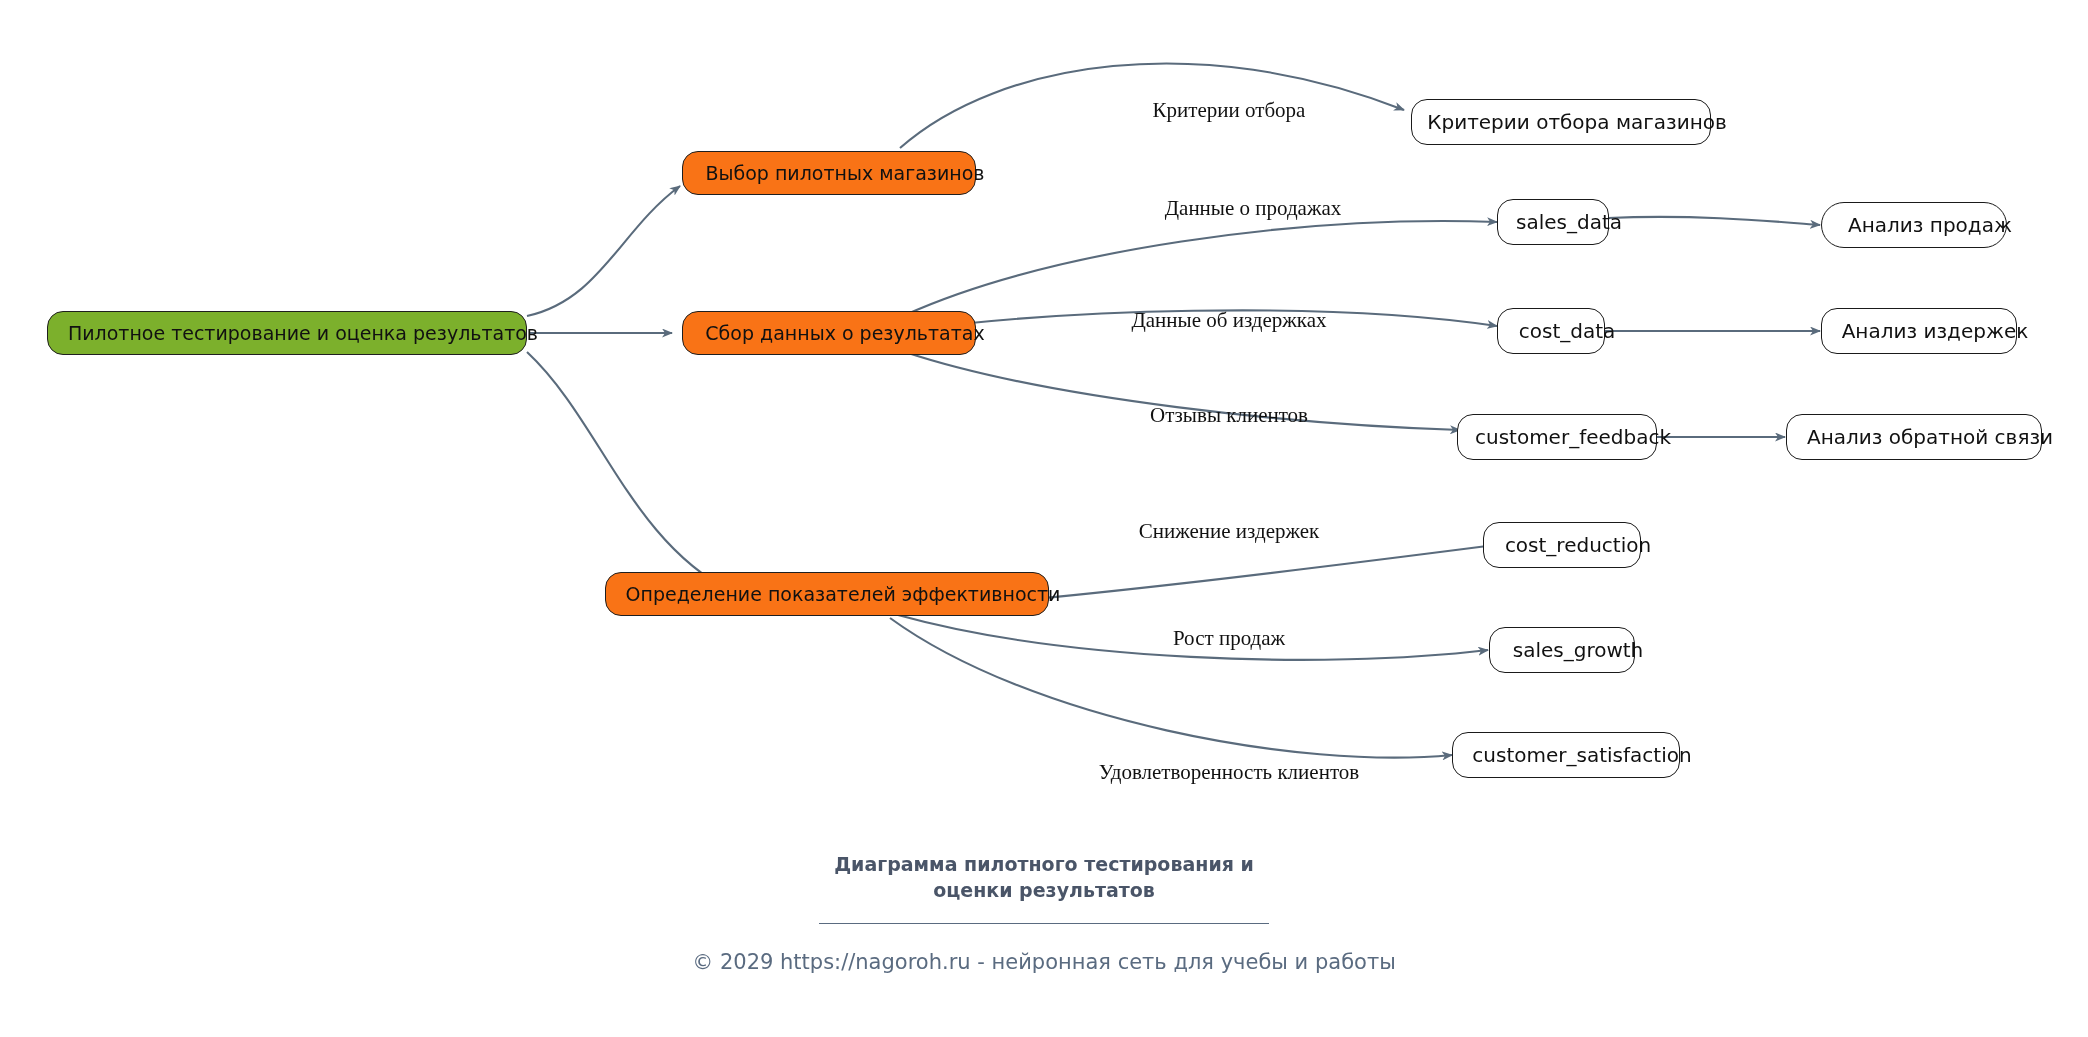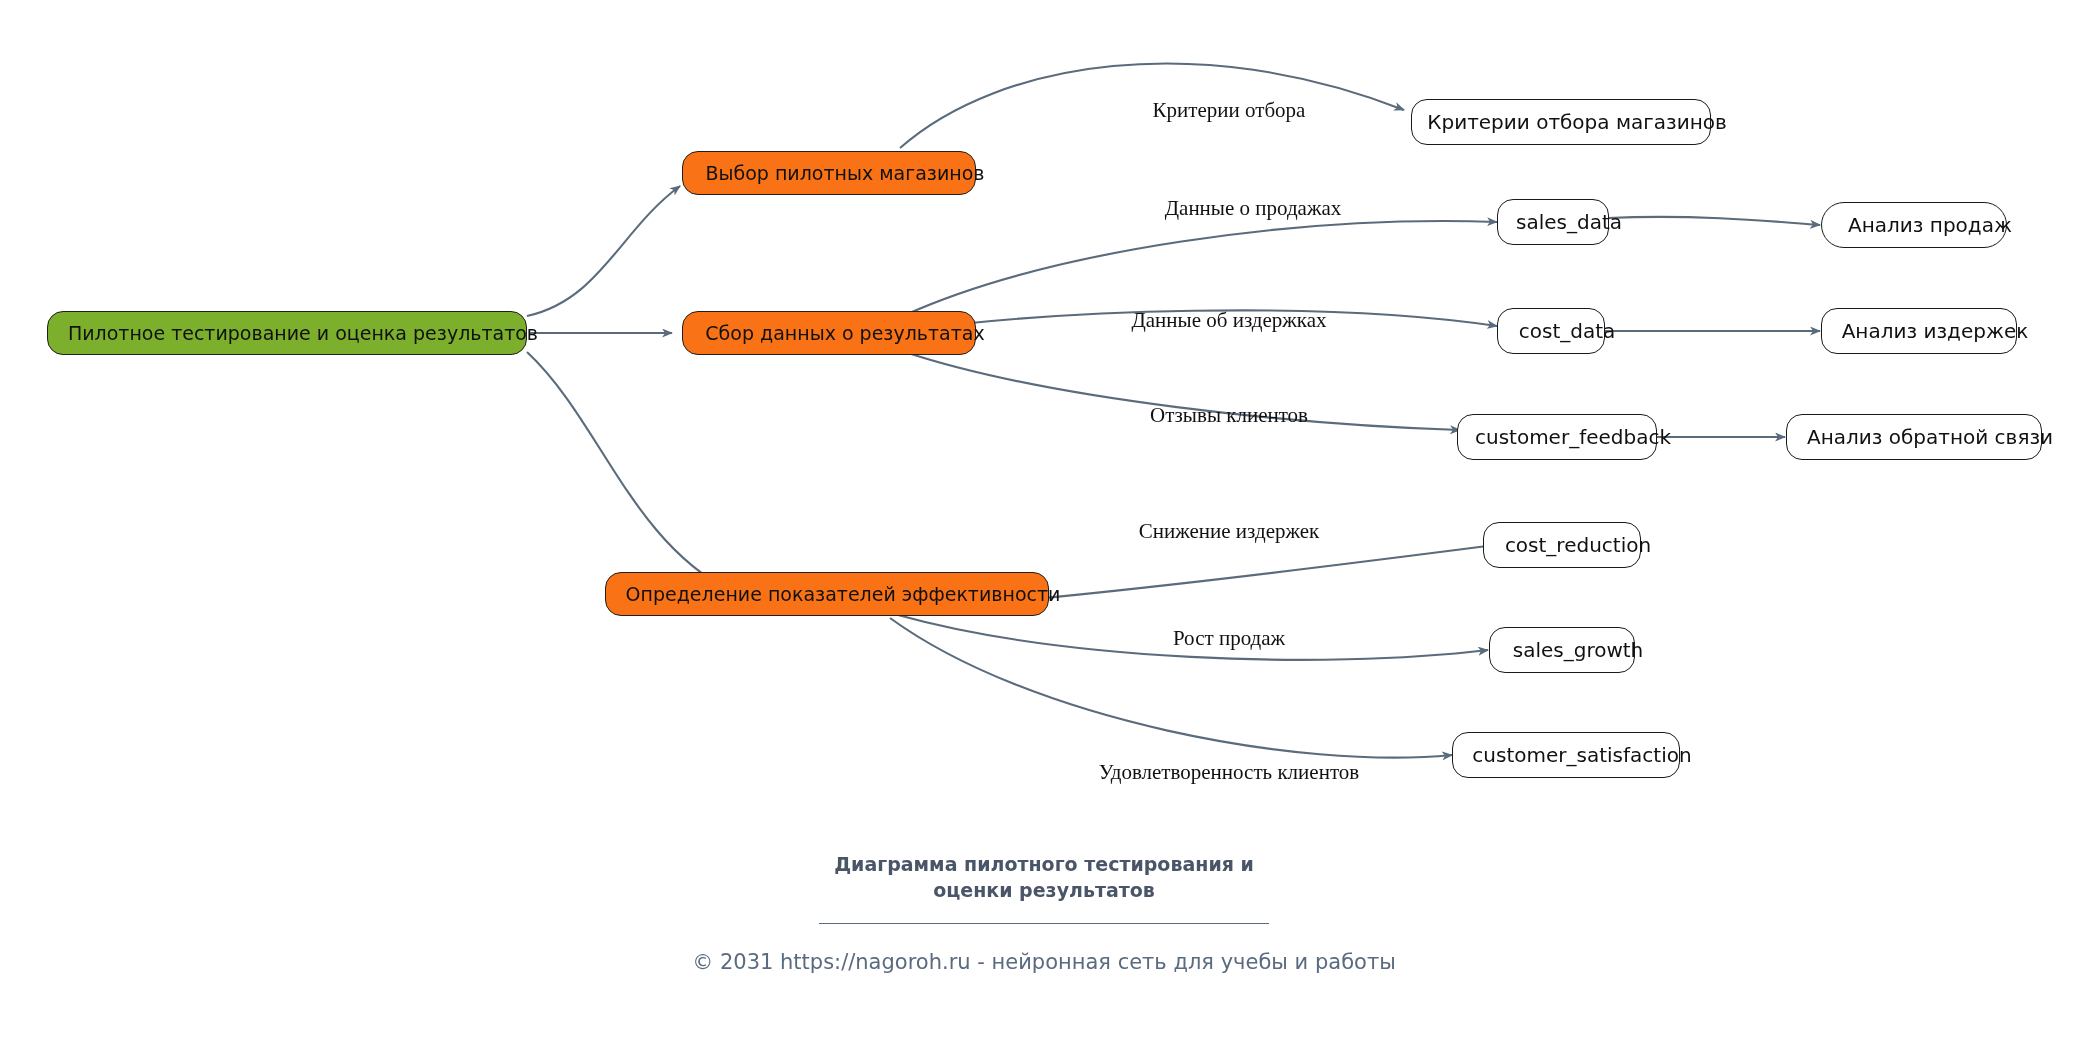--- a/index.html
+++ b/index.html
@@ -143,16 +143,16 @@
   <div class="edgeLabel" style="left:1229px;top:208px;margin-left:24px;">Данные о продажах</div>
   <div class="edgeLabel" style="left:1229px;top:320px;">Данные об издержках</div>
   <div class="edgeLabel" style="left:1229px;top:415px;">Отзывы клиентов</div>
   <div class="edgeLabel" style="left:1229px;top:531px;">Снижение издержек</div>
   <div class="edgeLabel" style="left:1229px;top:638px;">Рост продаж</div>
   <div class="edgeLabel" style="left:1229px;top:744px;margin-top:28px;">Удовлетворенность клиентов</div>
 
   <div id="footer">
     <div class="f-title">Диаграмма пилотного тестирования и оценки результатов</div>
     <div class="f-rule"></div>
-    <div class="f-copy">© 2031 https://nagoroh.ru - нейронная сеть для учебы и работы</div>
+    <div class="f-copy">© 2029 https://nagoroh.ru - нейронная сеть для учебы и работы</div>
   </div>
 
 </div>
 
 </body></html>

